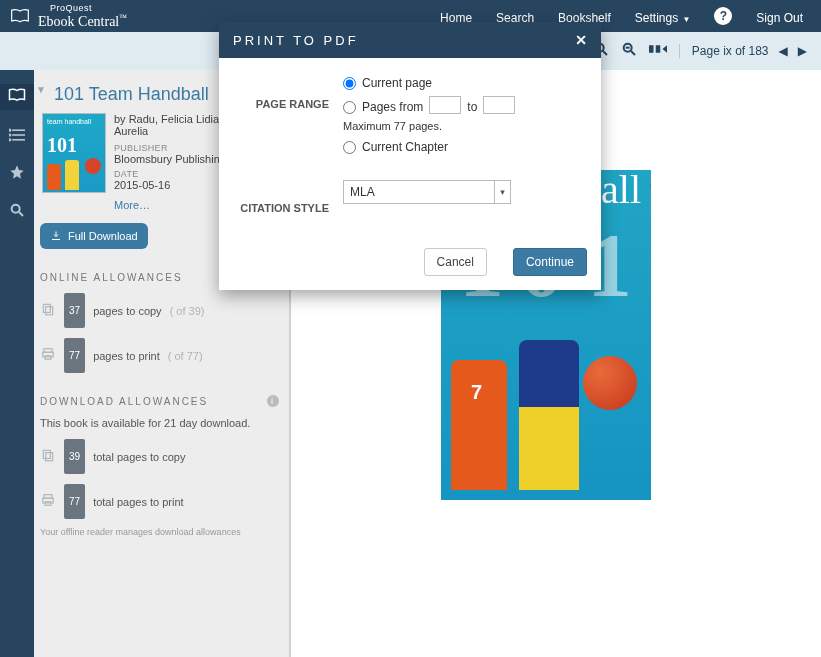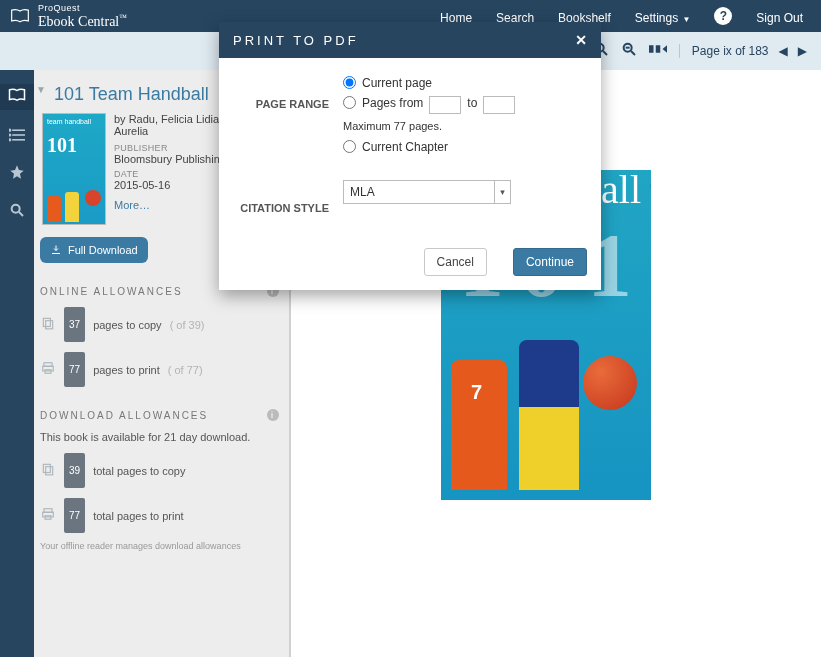--- a/index.html
+++ b/index.html
@@ -2,21 +2,21 @@
 <html><head>
 <meta charset="utf-8">
 <style>
   * { box-sizing: border-box; margin: 0; padding: 0; }
   html, body { width: 821px; height: 657px; font-family: "Helvetica Neue", Arial, sans-serif; background:#ededed; overflow:hidden; }
   
   .topbar { position:absolute; top:0; left:0; right:0; height:32px; background:#27455f; color:#fff; display:flex; align-items:center; }
   .topbar .brand { display:flex; align-items:center; padding-left:10px; gap:8px;}
   .topbar .brand svg { fill:#fff; }
   .topbar .brand-text { line-height:1; }
-  .topbar .brand-text .pq { font-size:9px; letter-spacing:.5px; display:block;}
+  .topbar .brand-text .pq { font-size:9px; letter-spacing:.5px; display:block;margin-left:12px;}
   .topbar .brand-text .ebc { font-size:14px; font-family:Georgia,serif; }
   .topbar .brand-text .ebc sup{font-size:8px;}
   .topnav { margin-left:auto; display:flex; align-items:flex-end; gap:24px; padding-right:18px; font-size:12px;}
   .topnav a { color:#fff; text-decoration:none; cursor:pointer;}
   .topnav .caret { font-size:8px; margin-left:2px;}
   .topnav .help-circle { width:18px;height:18px;border-radius:50%;background:#fff;color:#27455f;font-weight:bold;display:flex;align-items:center;justify-content:center;font-size:12px;}
 
   
   .toolbar { position:absolute; top:32px; left:0; right:0; height:38px; background:#dfeaf1; display:flex; align-items:center; justify-content:flex-end; padding-right:14px; gap:12px; color:#27455f; font-size:12px;}
   .toolbar .tool { color:#27455f; font-size:16px; cursor:pointer;}
@@ -27,21 +27,21 @@
   
   .rail { position:absolute; top:70px; left:0; width:34px; bottom:0; background:#27455f; display:flex; flex-direction:column; align-items:center; padding-top:14px; gap:18px;}
   .rail .ritem { color:#b7c6d2; font-size:16px; cursor:pointer;}
   .rail .ritem.active { background:#1f3a52; width:100%; text-align:center; padding:4px 0; color:#fff;}
   
   
   .sidebar { position:absolute; top:70px; left:34px; width:256px; bottom:0; background:#ededed; border-right:1px solid #d0d0d0; padding:10px 10px 10px 6px; color:#333; overflow:hidden;}
   .collapse-caret{position:absolute;left:2px;top:14px;color:#9aa6af;font-size:10px;}
   .book-title { color:#3b7ba3; font-size:18px; font-weight:400; margin-left:14px; margin-top:4px;}
   .book-row{display:flex; margin-top:8px; gap:8px; margin-left:2px;}
-  .thumb{width:64px;height:112px;background:linear-gradient(180deg,#1ea8c7 0%,#1a9bc6 100%);position:relative;display:flex;flex-direction:column;justify-content:flex-end;overflow:hidden;border:1px solid #bbb;}
+  .thumb{width:64px;height:80px;background:linear-gradient(180deg,#1ea8c7 0%,#1a9bc6 100%);position:relative;display:flex;flex-direction:column;justify-content:flex-end;overflow:hidden;border:1px solid #bbb;}
   .thumb .lbl{position:absolute;top:4px;left:4px;right:4px;font-size:7px;color:#fff;line-height:1;}
   .thumb .big{position:absolute;top:20px;left:4px;font-size:20px;font-weight:bold;color:#fff;font-family:Georgia,serif;}
   .thumb .player1{position:absolute;bottom:2px;left:4px;width:14px;height:26px;background:#e65a1d;border-radius:3px 3px 0 0;}
   .thumb .player2{position:absolute;bottom:2px;left:22px;width:14px;height:30px;background:#f2d33b;border-radius:3px 3px 0 0;}
   .thumb .ball{position:absolute;bottom:18px;right:4px;width:16px;height:16px;border-radius:50%;background:#d8432b;}
   .meta{font-size:11px;color:#555;flex:1;min-width:0;}
   .meta .by{color:#444; margin-bottom:6px;}
   .meta .label{font-size:9px;color:#888;text-transform:uppercase;letter-spacing:.3px;}
   .meta .val{font-size:11px;color:#444;margin-bottom:4px;}
   .meta .more{color:#3b7ba3;font-size:11px;cursor:pointer;margin-top:4px;display:inline-block;}
@@ -83,21 +83,21 @@
   
   .overlay{position:absolute;inset:0;}
   .modal{position:absolute;top:22px;left:219px;width:382px;background:#fff;box-shadow:0 6px 16px rgba(0,0,0,.35);font-size:12px;color:#333;}
   .modal-head{background:#27455f;color:#fff;padding:10px 14px;display:flex;align-items:center;justify-content:space-between;}
   .modal-title{font-size:13px;letter-spacing:3px;font-weight:500;}
   .modal-close{color:#fff;font-size:14px;cursor:pointer;font-weight:bold;}
   .modal-body{padding:18px 18px 10px 18px;}
   .form-row{display:flex;margin-bottom:20px;}
   .form-label{width:106px;text-align:right;font-size:11px;font-weight:700;color:#555;padding-right:14px;padding-top:2px;margin-top:20px;}
   .form-fields{flex:1;}
-  .opt{display:flex;align-items:flex-start;gap:6px;margin-bottom:6px;font-size:12px;color:#333;}
+  .opt{display:flex;align-items:flex-end;gap:6px;margin-bottom:6px;font-size:12px;color:#333;}
   .opt input[type=radio]{margin:0;}
   .range-inputs input[type=text]{width:32px;height:18px;border:1px solid #bbb;font-size:11px;padding:1px 2px;}
   .maxnote{font-size:11px;color:#333;margin:2px 0 8px 0;}
   .select{width:168px;height:24px;border:1px solid #bbb;background:#fff;position:relative;display:flex;align-items:center;padding:0 6px;font-size:12px;cursor:pointer;}
   .select .caretb{position:absolute;right:0;top:0;bottom:0;width:16px;border-left:1px solid #bbb;display:flex;align-items:center;justify-content:center;font-size:9px;color:#555;}
   .modal-foot{display:flex;justify-content:flex-end;gap:26px;padding:4px 14px 14px;}
   .btn{font-size:12px;padding:6px 12px;border-radius:3px;cursor:pointer;}
   .btn-secondary{background:#fff;border:1px solid #c9c9c9;color:#444;}
   .btn-primary{background:#3b7ba3;border:1px solid #336a8e;color:#fff;}
 </style>

